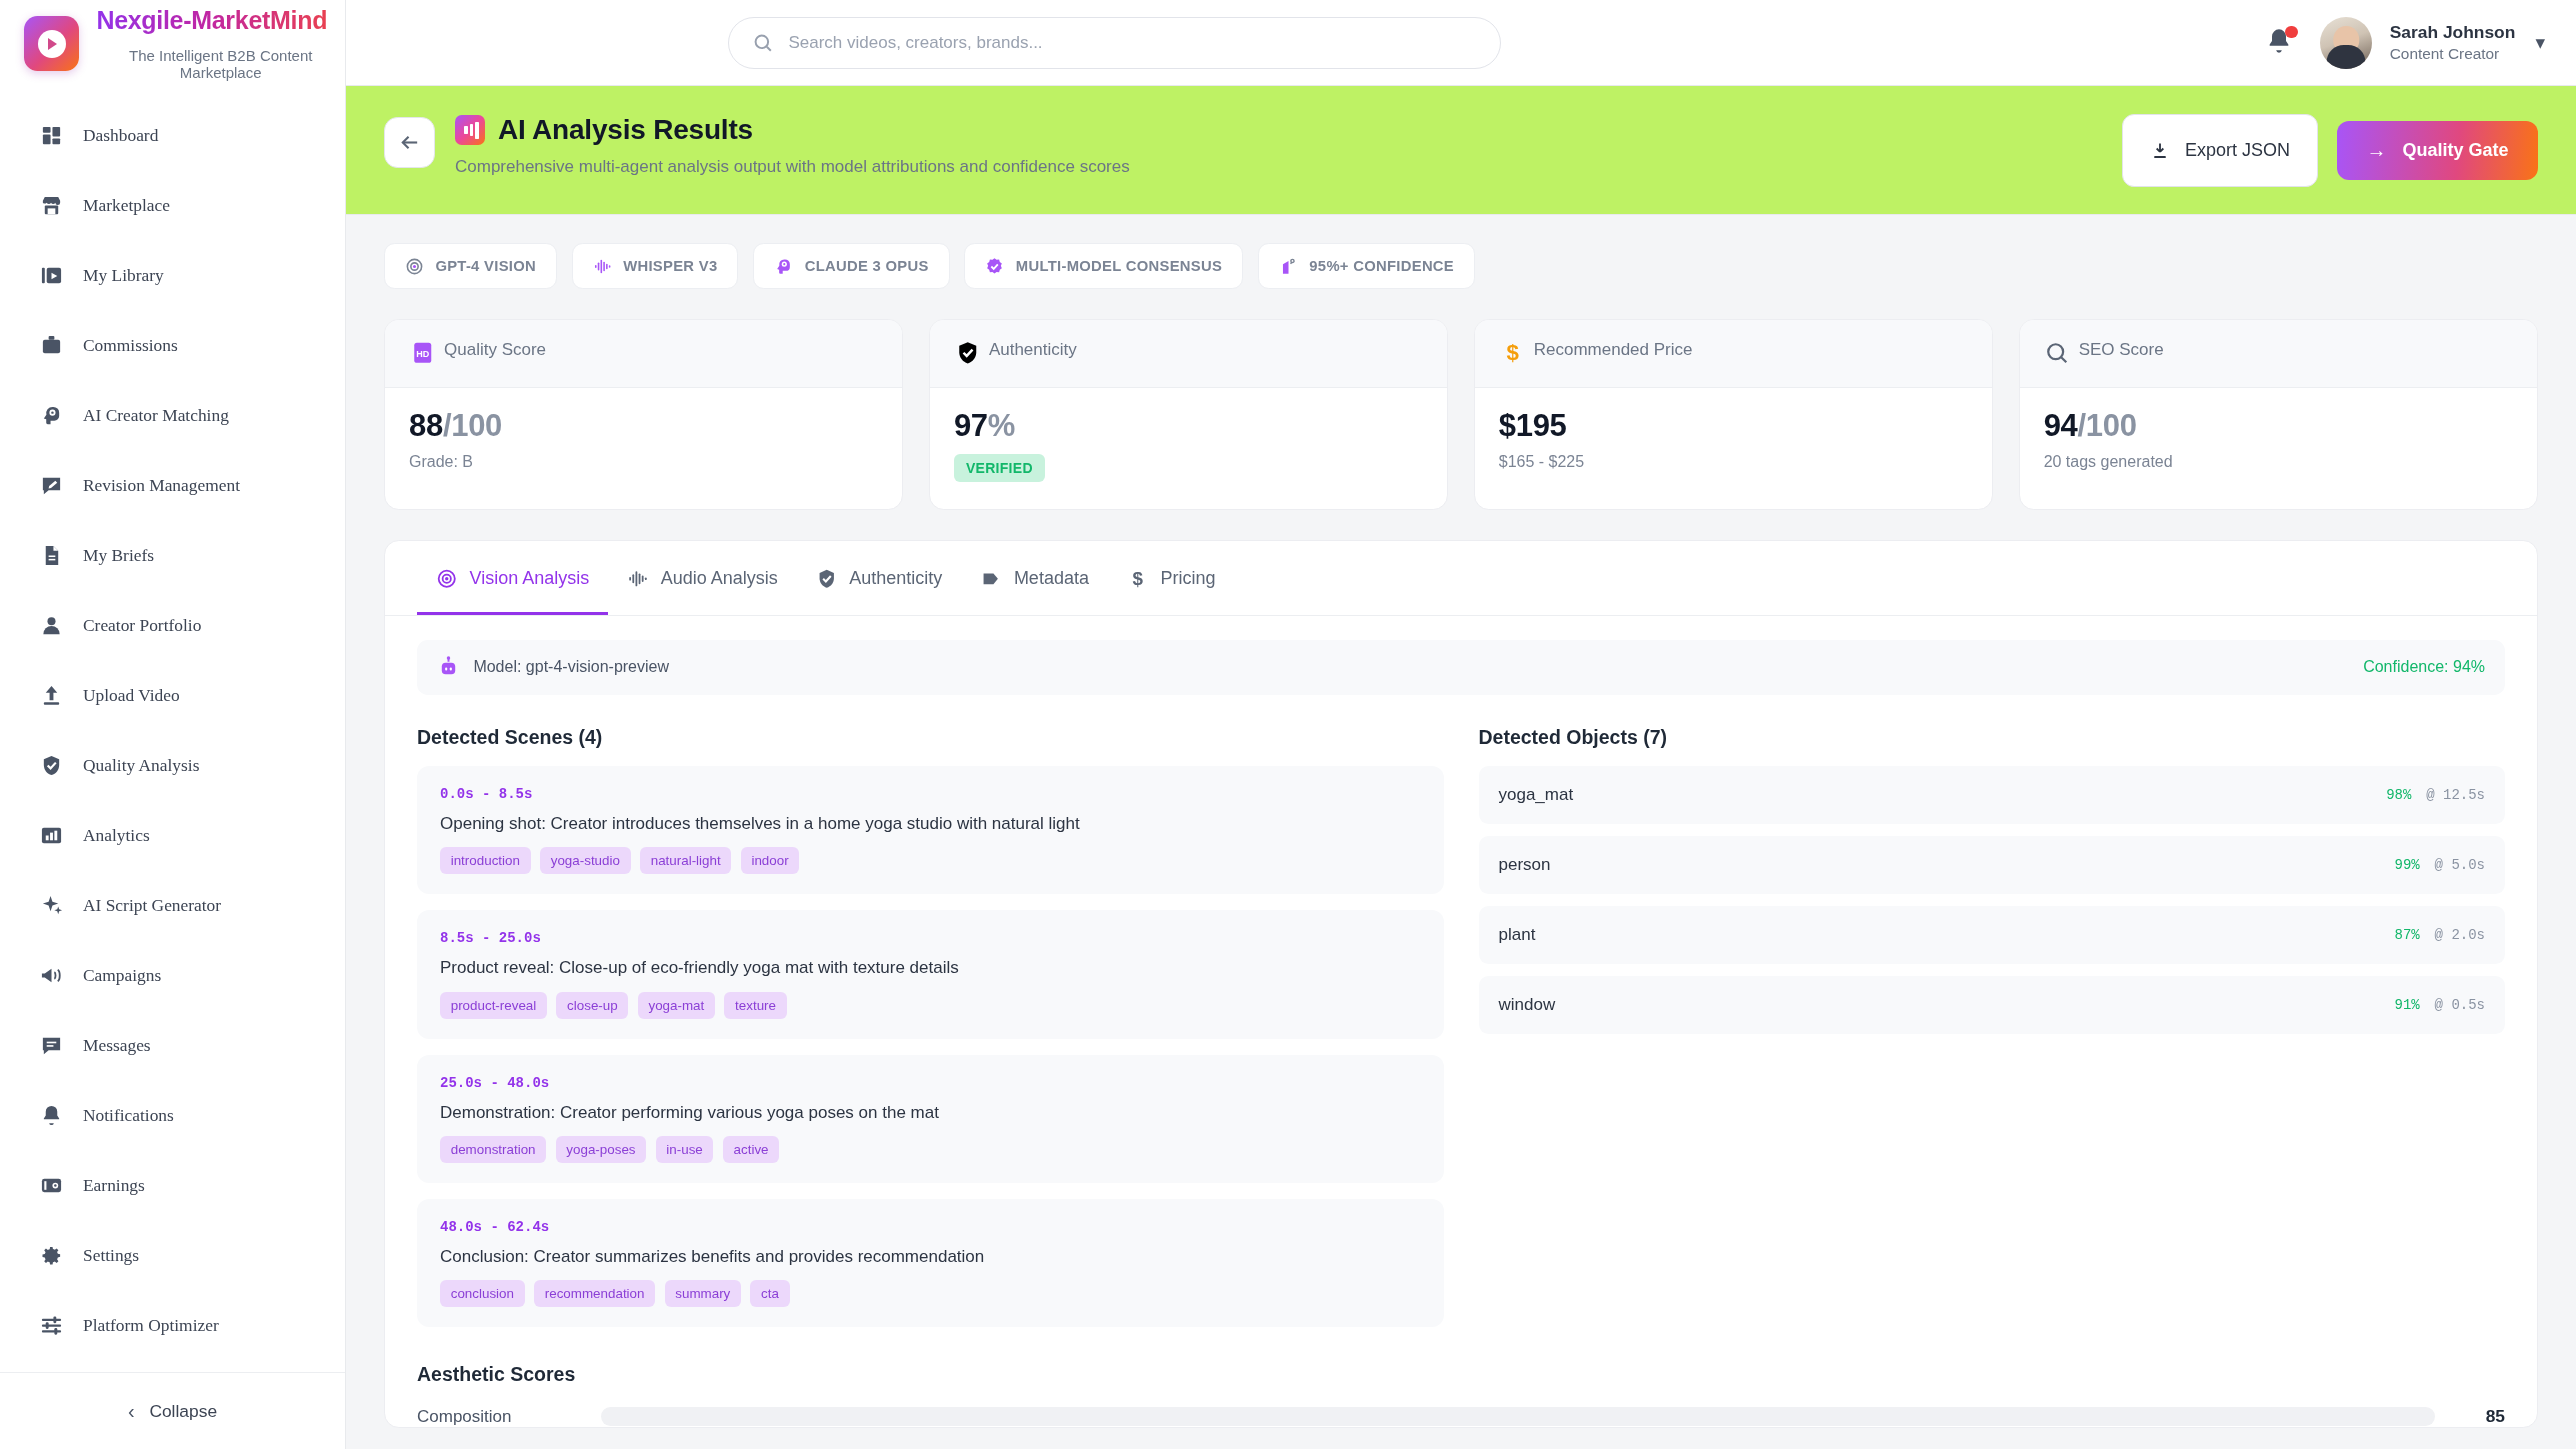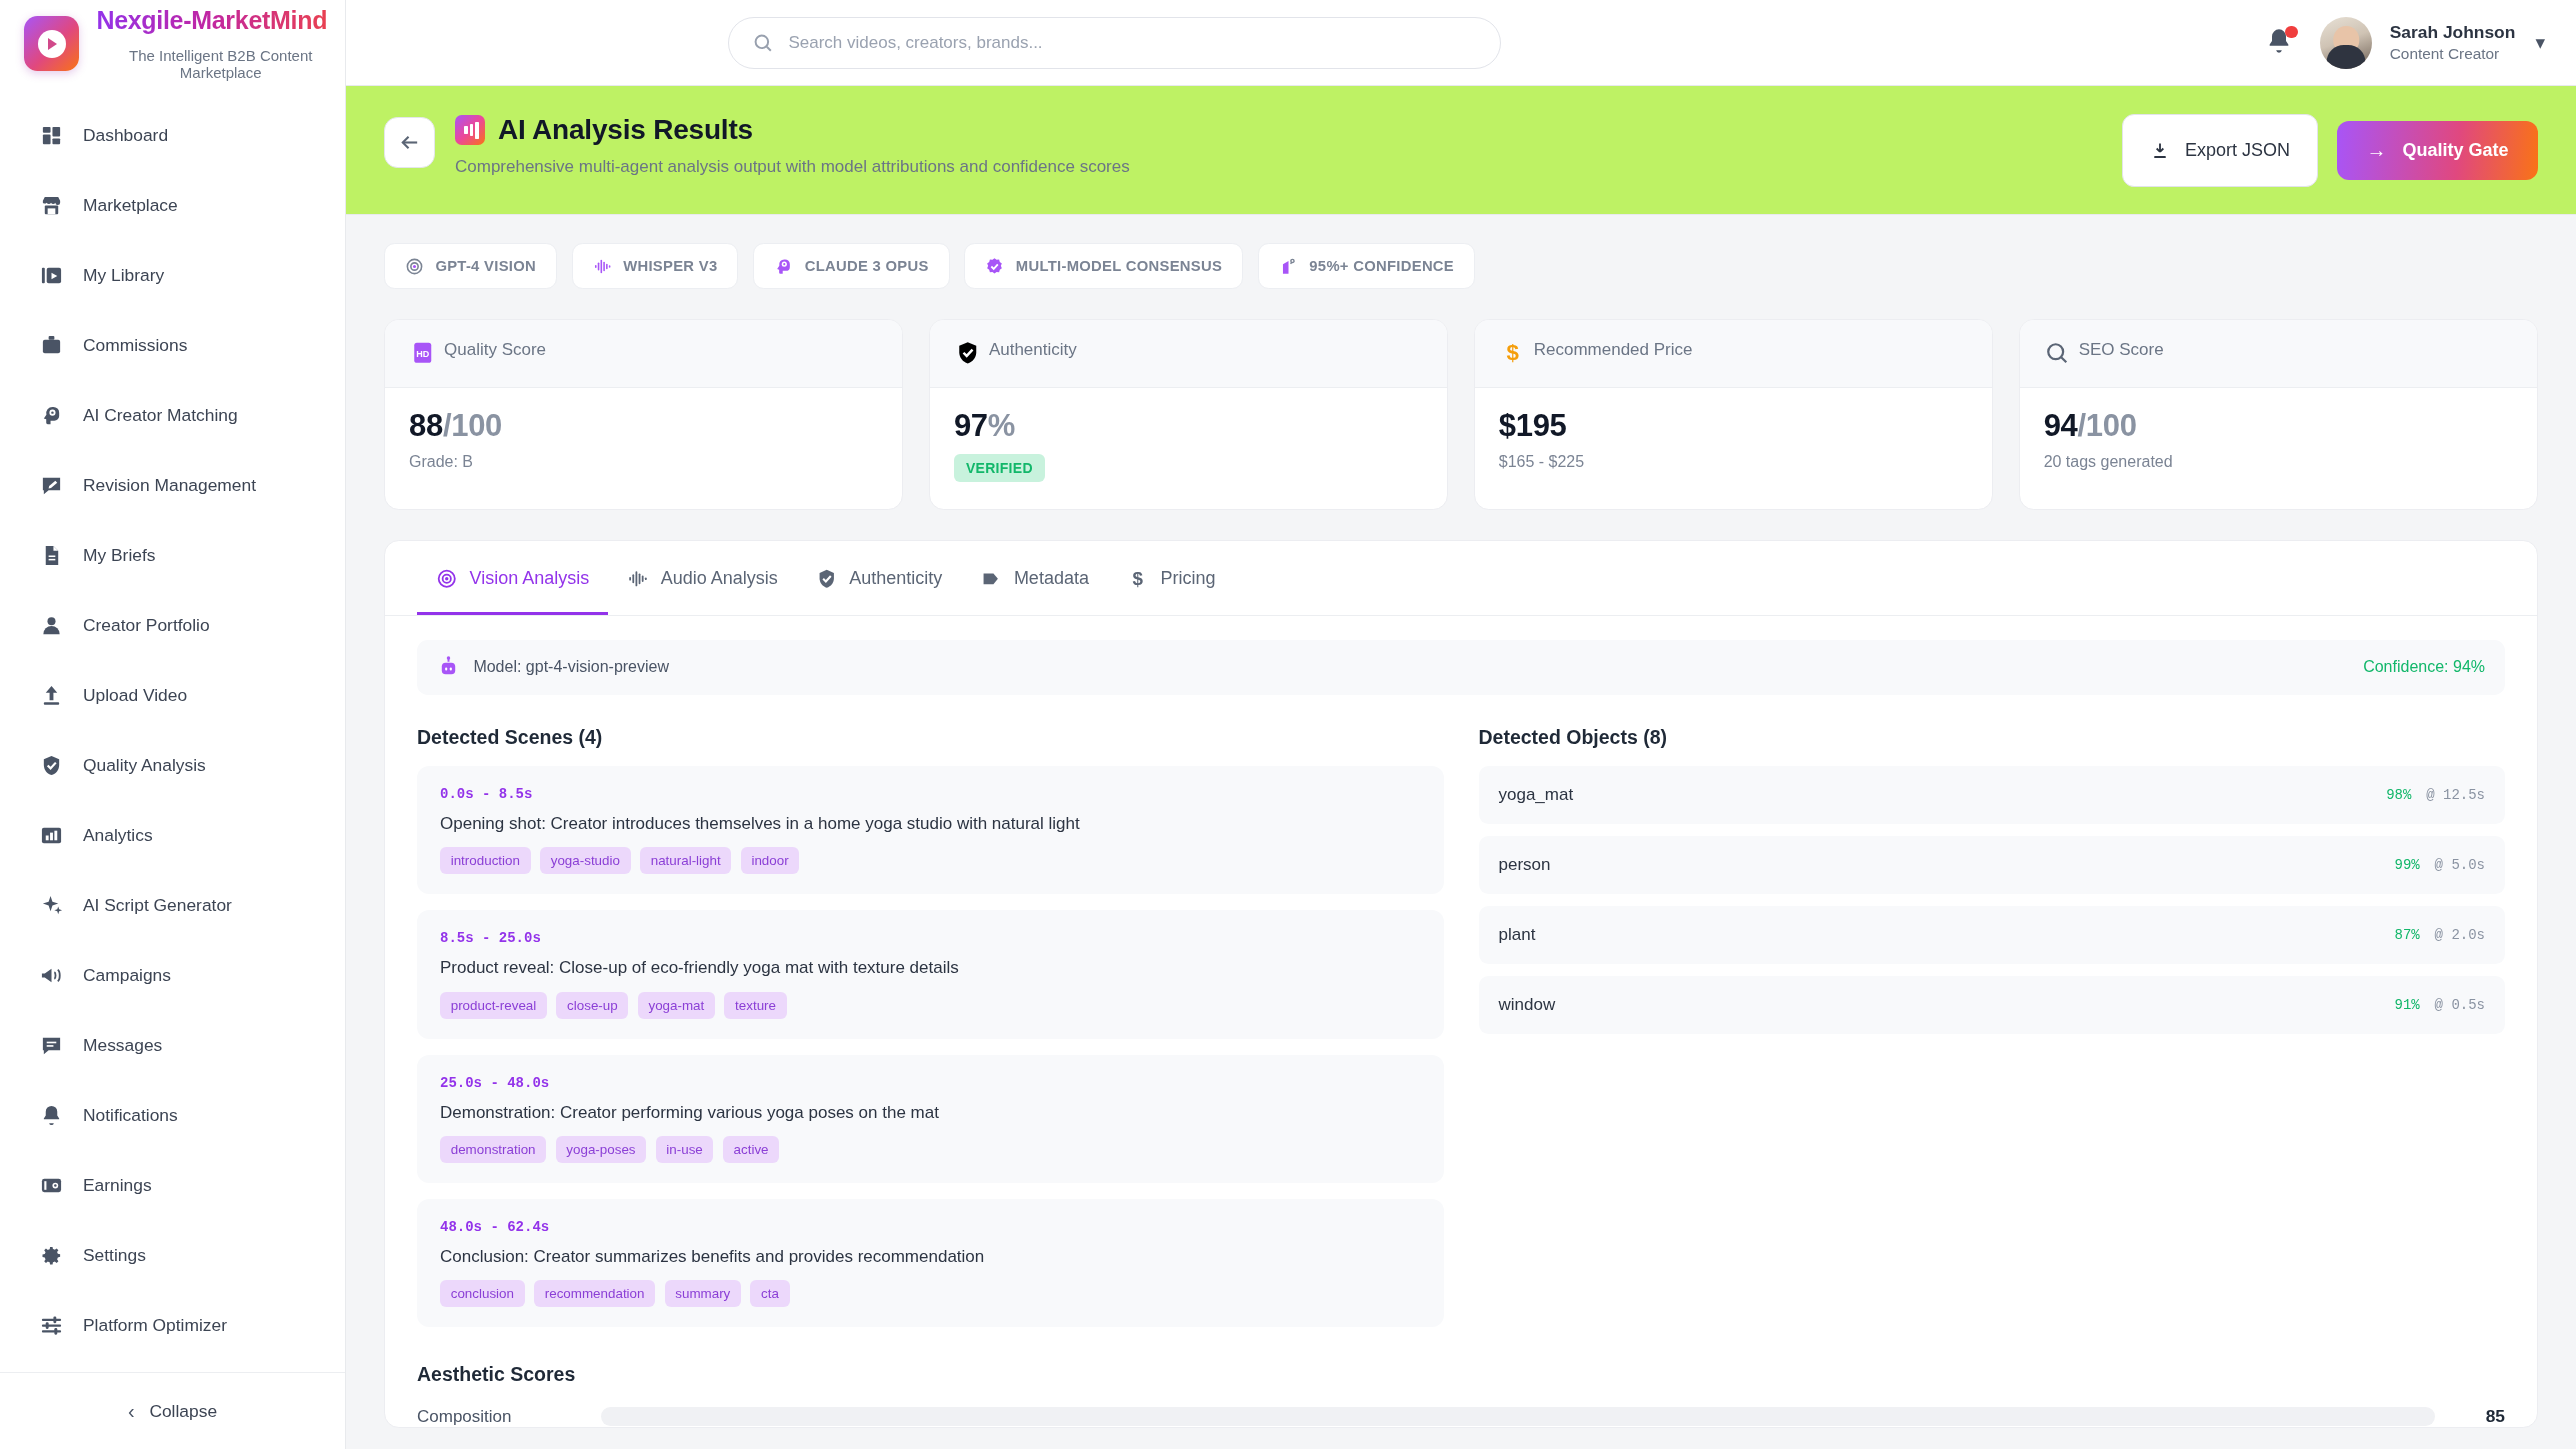--- a/index.html
+++ b/index.html
@@ -49,20 +49,21 @@
     -webkit-background-clip: text; background-clip: text; color: transparent;
   }
   .brand-sub { font-size: 15px; color: #6b7585; text-align: center; }
 
   .nav { padding-top: 14.8px; flex: 1; overflow: hidden; }
   .nav-item {
     display: flex; align-items: center; gap: 20px;
     padding: 0 0 0 39px;
     height: 70px;
     cursor: pointer;
+    font-family: Liberation Serif, serif;
   }
   .nav-icon {
     width: 24px; height: 24px; flex: 0 0 24px;
     display: flex; align-items: center; justify-content: center;
     color: #4a5465;
   }
   .nav-icon svg { width: 23px; height: 23px; fill: #4a5465; }
   .nav-label { font-size: 17.4px; color: #3c4453; font-weight: 500; }
 
   .sidebar-footer {
@@ -768,21 +769,21 @@
                     <div class="tags">
                       <span class="tag">conclusion</span>
                       <span class="tag">recommendation</span>
                       <span class="tag">summary</span>
                       <span class="tag">cta</span>
                     </div>
                   </div>
                 </div>
             </div>
             <div>
-              <div class="col-title">Detected Objects (8)</div>
+              <div class="col-title">Detected Objects (7)</div>
               <div id="object-list">
                   <div class="obj-row">
                     <span class="obj-name">yoga_mat</span>
                     <span class="obj-right">
                       <span class="obj-conf">98%</span>
                       <span class="obj-time">@ 12.5s</span>
                     </span>
                   </div>
                   <div class="obj-row">
                     <span class="obj-name">person</span>

